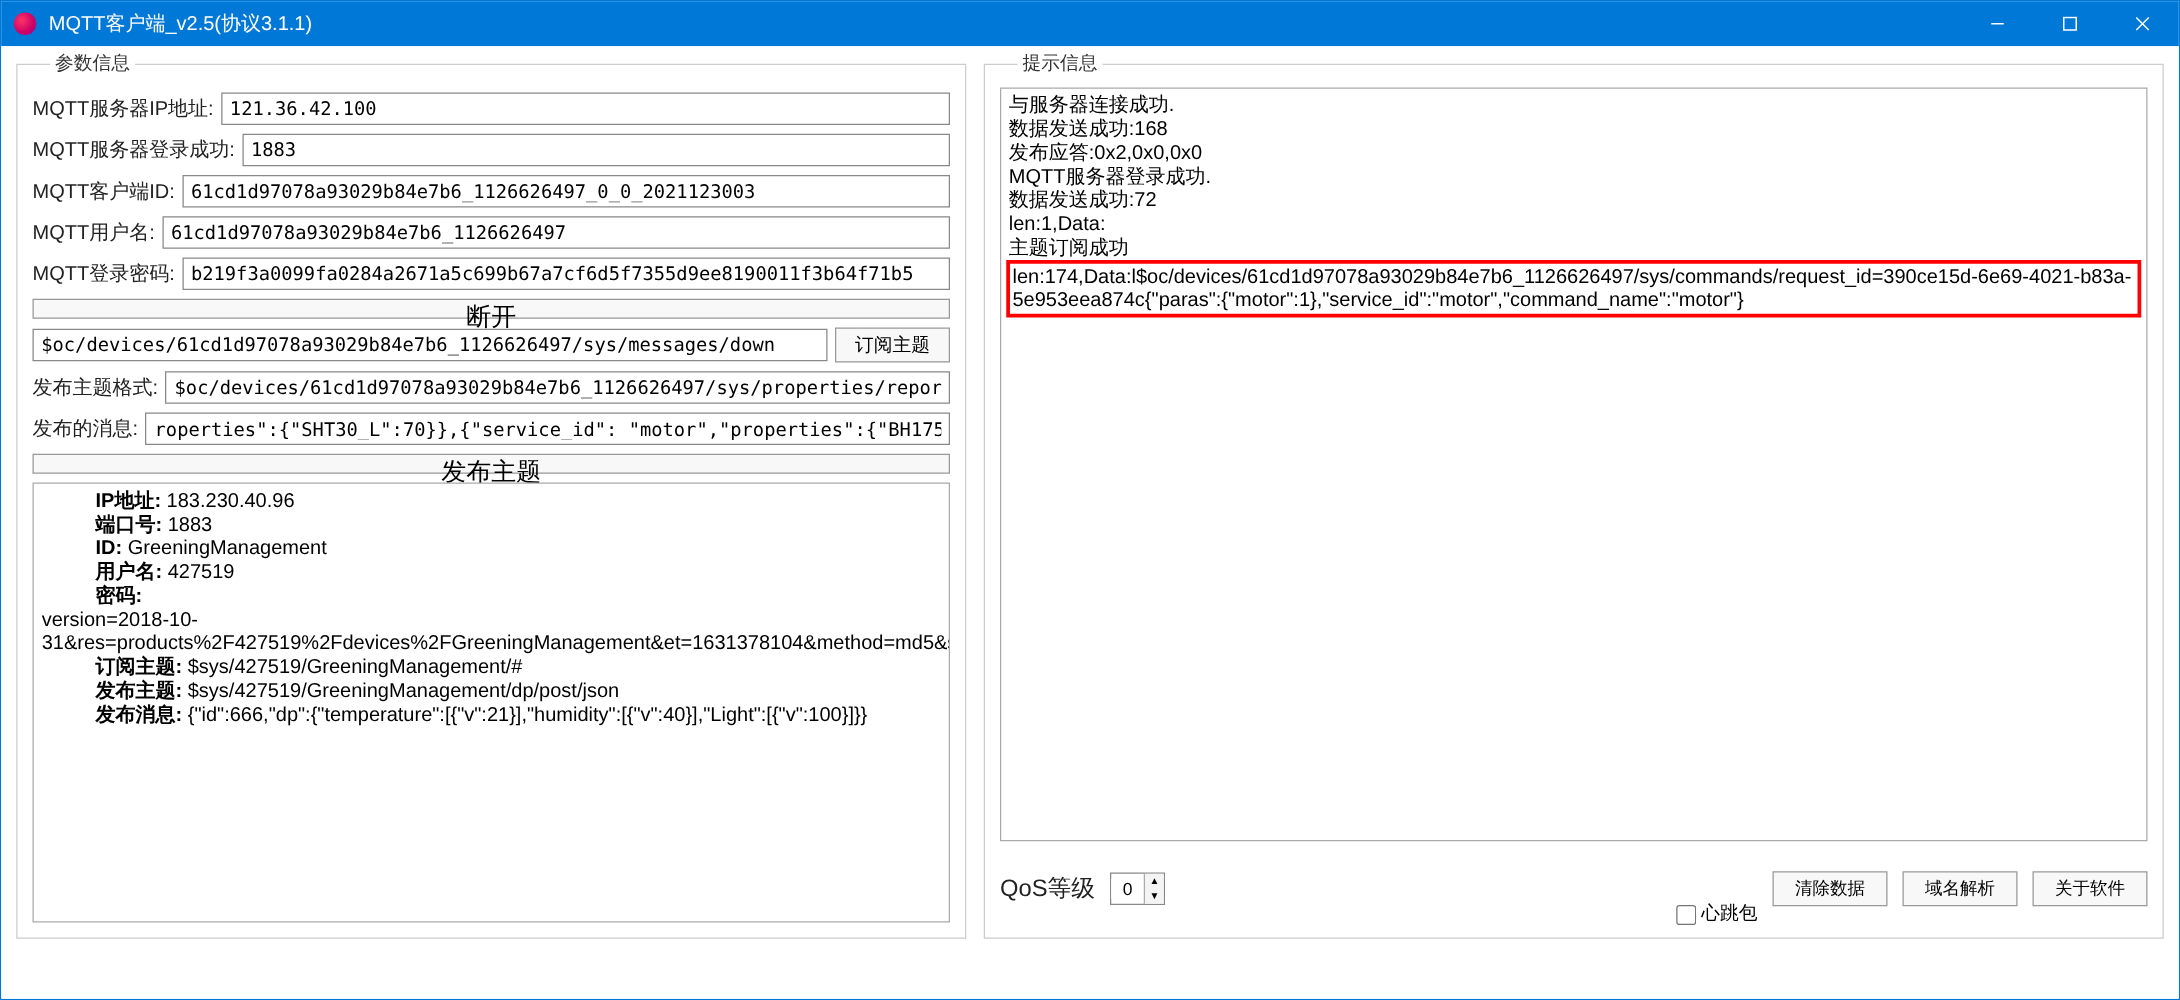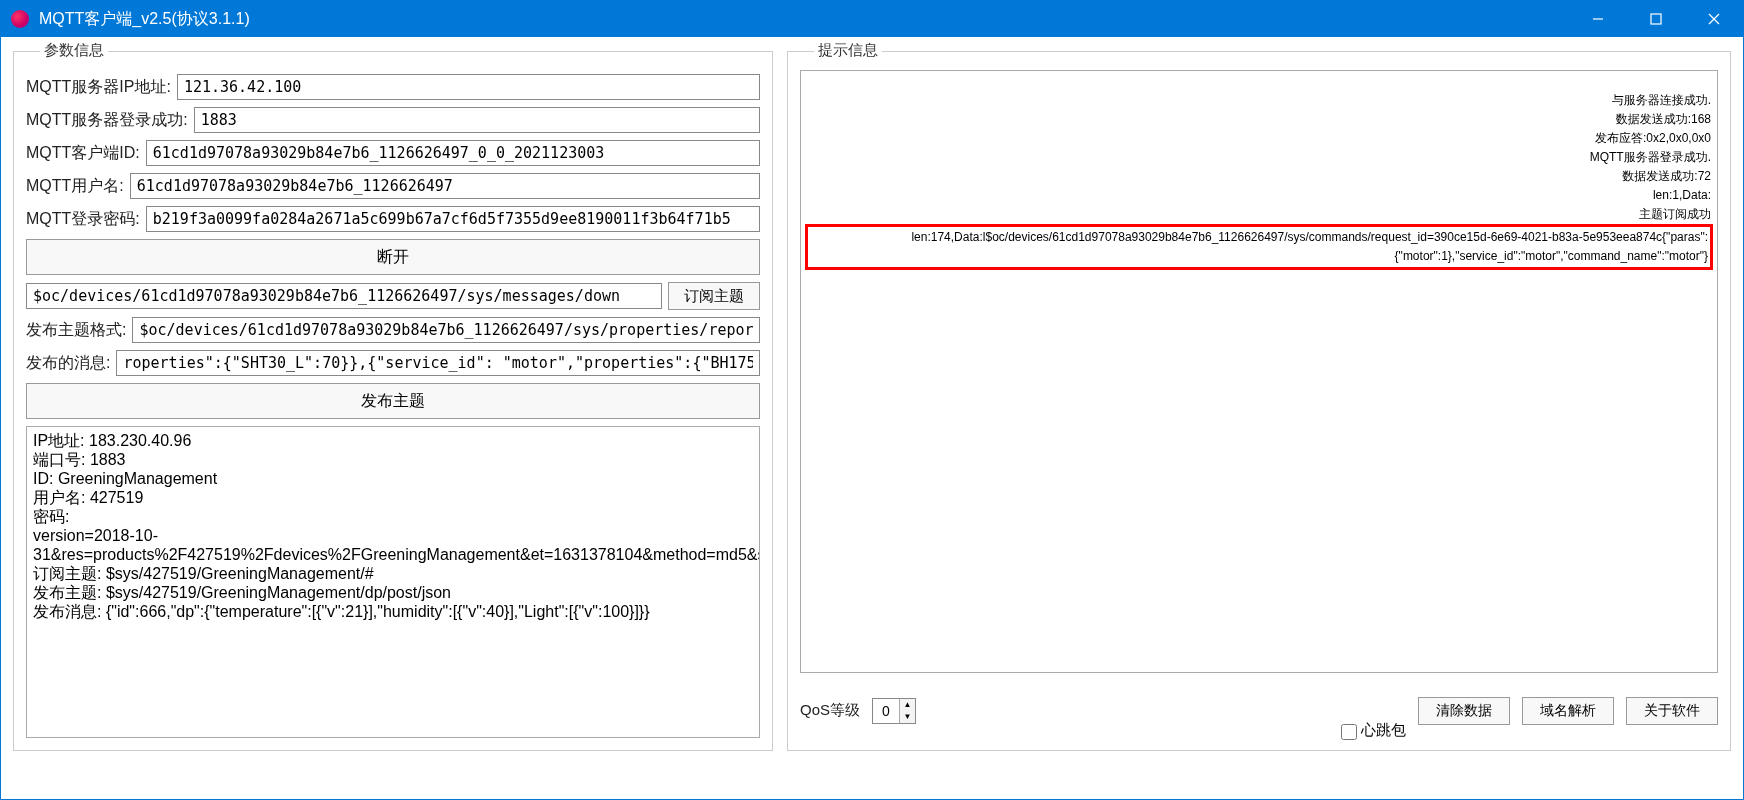--- a/index.html
+++ b/index.html
@@ -12,29 +12,29 @@
     .winbtn { width: 58px; display: flex; align-items: center; justify-content: center; color: #fff; }
     .winbtn svg { stroke: #fff; }
     .content { flex: 1; display: flex; padding: 14px 12px 8px 12px; gap: 14px; background: #fff; }
     .panel { border: 1px solid #ccc; position: relative; }
     .panel-title { position: absolute; top: -11px; left: 26px; background: #fff; padding: 0 4px; font-size: 15px; color: #333; }
     .left { width: 760px; height: 700px; padding: 22px 12px 12px 12px; display: flex; flex-direction: column; gap: 7px; }
     .right { flex: 1; height: 700px; padding: 18px 12px 10px 12px; display: flex; flex-direction: column; gap: 6px; }
     .row { display: flex; align-items: center; gap: 6px; }
     .label { font-size: 16px; color: #222; white-space: nowrap; }
     .txt { flex: 1; height: 26px; border: 1px solid #888; padding: 0 6px; font-size: 15px; font-family: "Microsoft YaHei", monospace; background: #fff; }
-    .btn-wide { width: 100%; height: 36px; border: 1px solid #999; background: #f8f8f8; font-size: 16px; cursor: pointer; text-align: center; }
+    .btn-wide { width: 100%; height: 16px; border: 1px solid #999; background: #f8f8f8; font-size: 20px; cursor: pointer; text-align: center; }
     .btn-sm { width: 92px; height: 28px; border: 1px solid #999; background: #f8f8f8; font-size: 15px; cursor: pointer; }
     .log-main { flex: 1; border: 1px solid #aaa; overflow-y: scroll; padding: 4px 6px; font-size: 16px; font-family: "SimSun", monospace; line-height: 19px; }
     .log-main .red { color: #d00; }
-    .log-main b { font-weight: normal; }
-    .right-log { flex: 1; border: 1px solid #aaa; overflow-y: auto; padding: 20px 6px; font-size: 12px; font-family: "SimSun", monospace; line-height: 19px; position: relative; text-align: right; }
+    .log-main b { font-weight: bold; margin-left: 43px; }
+    .right-log { flex: 1; border: 1px solid #aaa; overflow-y: auto; padding: 4px 6px; font-size: 16px; font-family: "SimSun", monospace; line-height: 19px; position: relative; }
     .highlight-box { border: 3px solid #ff0000; padding: 1px 2px; margin: 0 -2px; }
     .bottom-bar { display: flex; align-items: center; gap: 12px; padding-top: 2px; }
-    .bottom-bar .label { font-size: 15px; }
+    .bottom-bar .label { font-size: 19px; }
     .spin { width: 44px; height: 26px; border: 1px solid #888; display: flex; align-items: center; }
     .spin input { width: 26px; border: none; text-align: center; font-size: 14px; outline: none; }
     .spin-btns { width: 16px; display: flex; flex-direction: column; border-left: 1px solid #aaa; }
     .spin-btns span { height: 12px; font-size: 8px; text-align: center; line-height: 12px; cursor: pointer; background: #f4f4f4; }
     .spacer { flex: 1; }
     .chk { display: inline-flex; align-items: flex-end; gap: 4px; font-size: 15px; margin-top: 40px; }
     .chk input { width: 16px; height: 16px; }
     .btn-bottom { width: 92px; height: 28px; border: 1px solid #999; background: #f8f8f8; font-size: 14px; cursor: pointer; }
     ::-webkit-scrollbar { width: 18px; }
     ::-webkit-scrollbar-track { background: #f0f0f0; border-left: 1px solid #ddd;}

